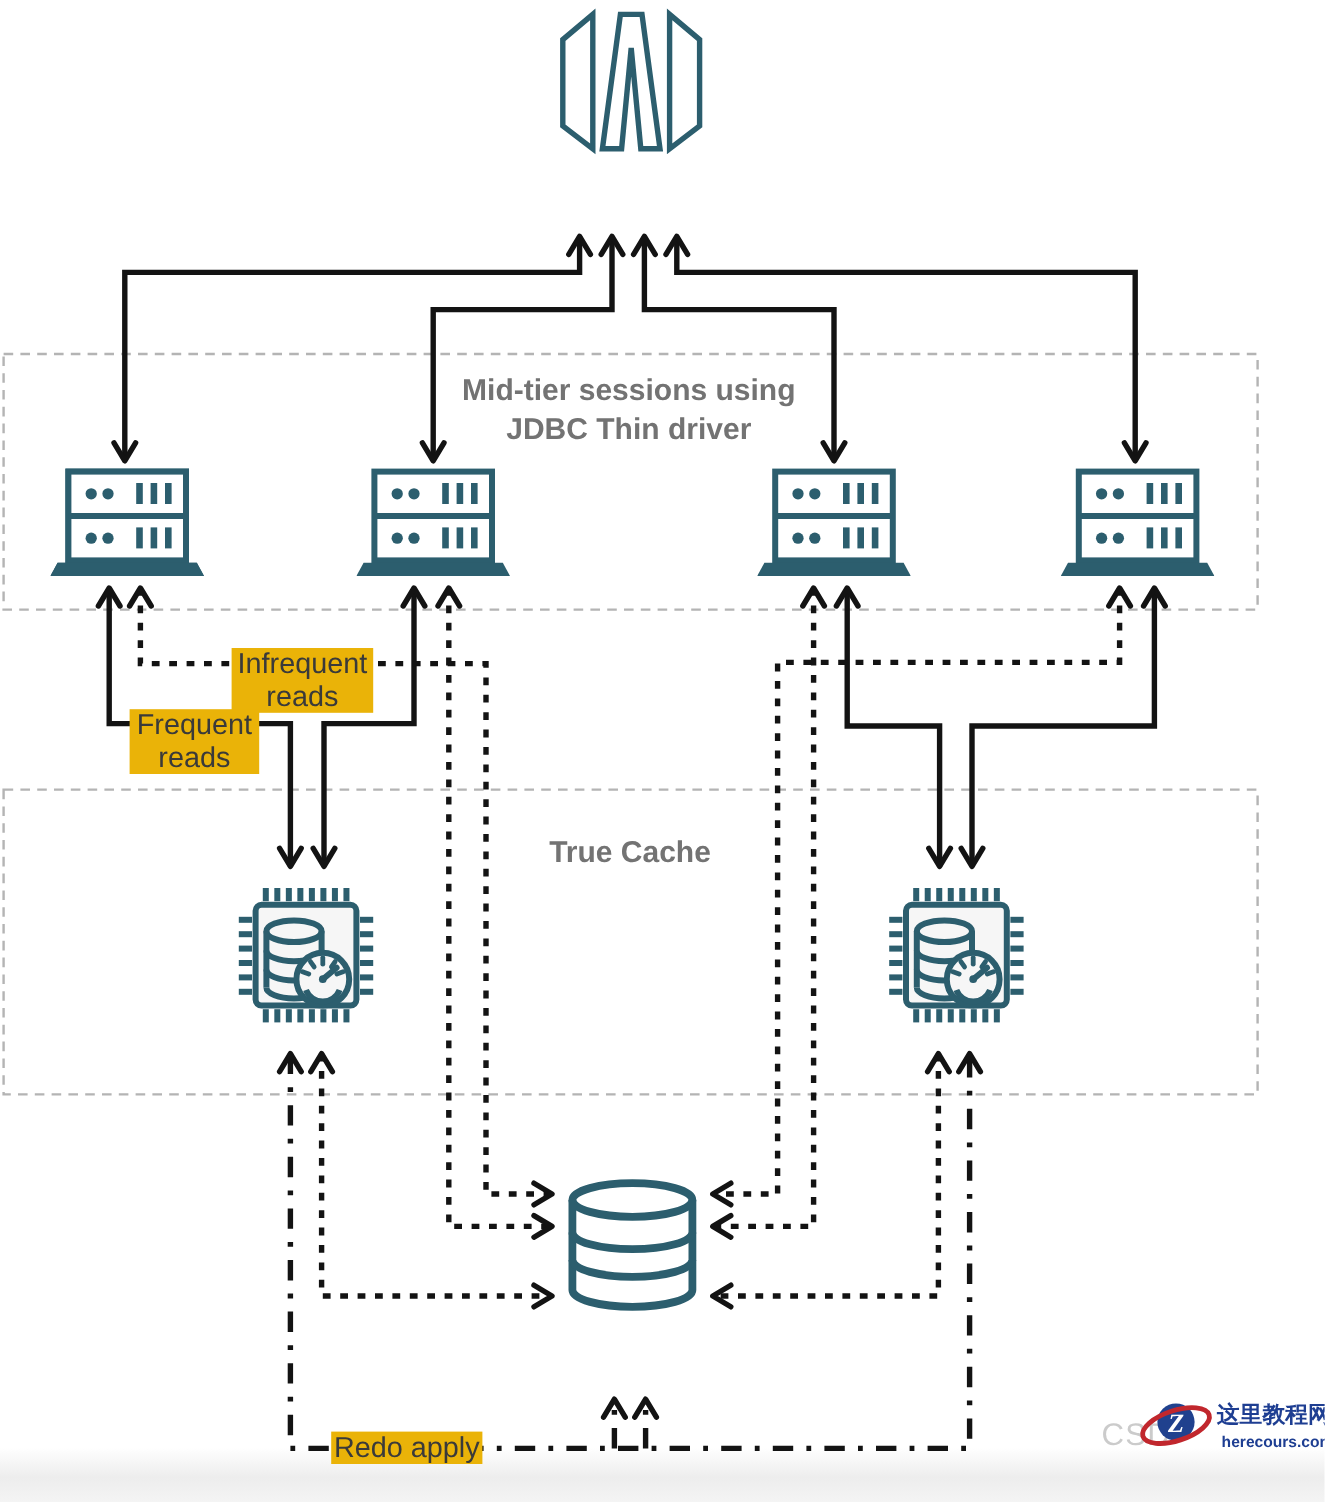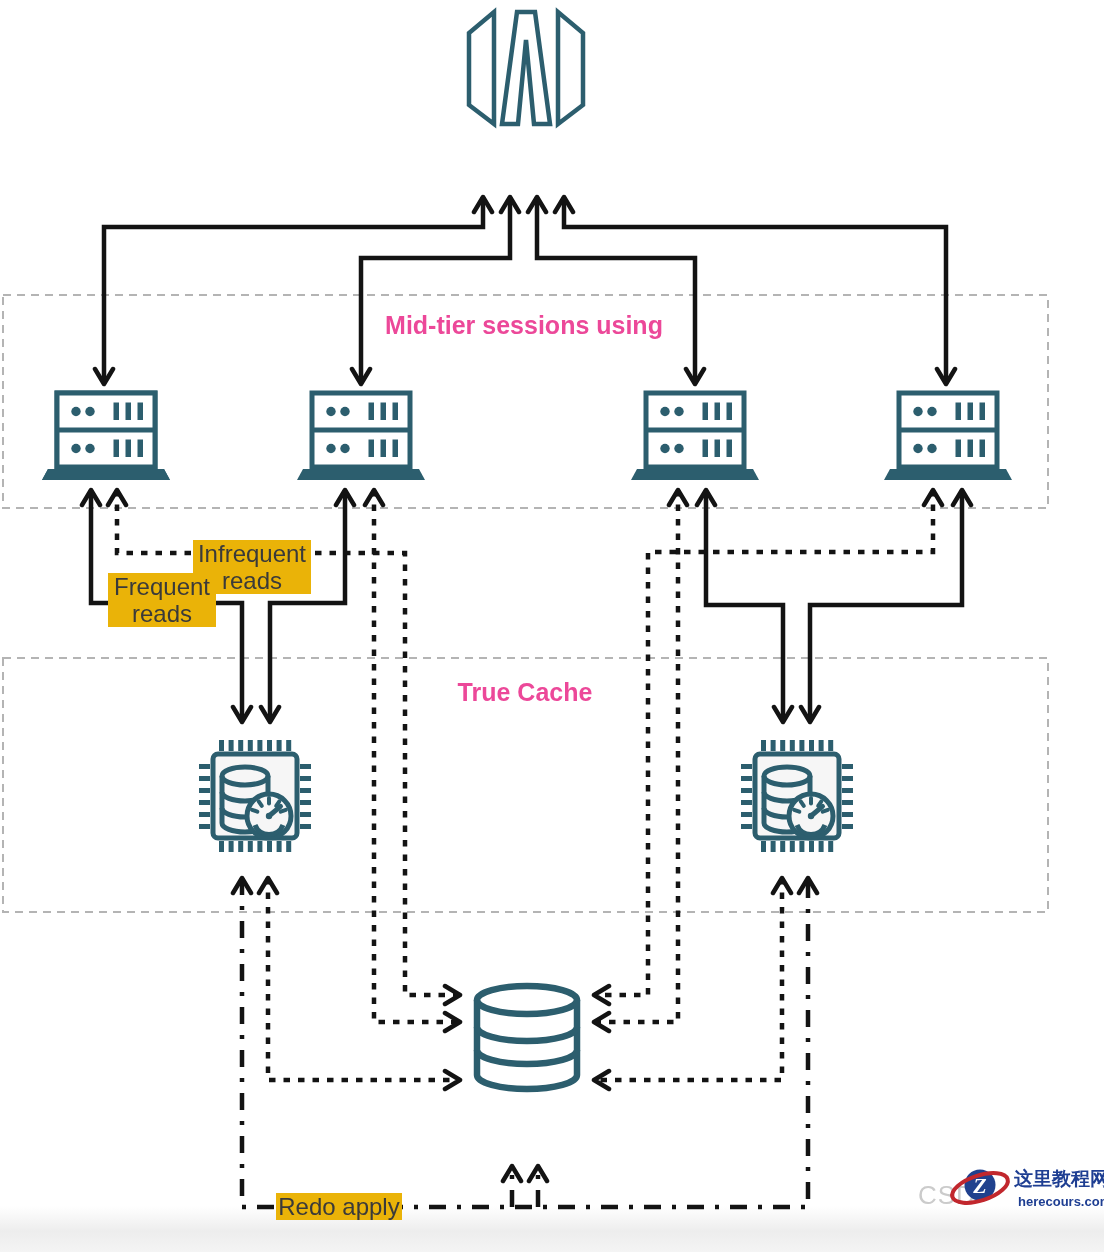--- a/index.html
+++ b/index.html
@@ -4,21 +4,21 @@
 <style>
   html,body{margin:0;padding:0;background:#ffffff;}
   #stage{
     position:relative;width:1104px;height:1252px;overflow:hidden;
     font-family:"Liberation Sans","DejaVu Sans",sans-serif;background:#ffffff;
   }
   .lbl{
     position:absolute;z-index:3;text-align:center;color:#3a3a3a;
     font-size:24px;line-height:27px;
   }
-  .lbl.bold{font-weight:bold;font-size:25px;line-height:33px;color:#ec4899;}
+  .lbl.bold{font-weight:bold;font-size:25px;line-height:33px;color:#737373;}
   .lbl.mask{background:#eab308;}
   #overlay{position:absolute;left:0;top:0;z-index:1;}
   .icon-svg{position:absolute;z-index:2;}
   #bottom-band{
     position:absolute;left:0;top:1206px;width:1104px;height:46px;z-index:0;
     background:linear-gradient(180deg,#ffffff 0%,#ededed 55%,#f4f4f4 100%);
   }
   #watermark{position:absolute;z-index:4;left:914px;top:1156px;width:190px;height:60px;text-align:right;}
   #csdn-text{position:absolute;left:4px;top:24px;font-size:26px;color:#cbcbcb;letter-spacing:1px;}
   #wm-logo{position:absolute;left:34px;top:2px;}
@@ -178,30 +178,31 @@
         <path d="M107,18 V93"></path>
       <path d="M7,45 a50 14 0 0 0 100 0"></path>
       <path d="M7,68 a50 14 0 0 0 100 0"></path>
       <path d="M7,93 a50 14 0 0 0 100 0"></path>
     </g>
   </svg>
 
 
   <div class="lbl bold" style="left:354px;top:309px;width:340px">
     <span>Mid-tier sessions using</span><br>
-  </div>
-
-  <div class="lbl bold" style="left:425px;top:676px;width:200px">True Cache</div>
+    <span>JDBC Thin driver</span>
+  </div>
+
+  <div class="lbl bold" style="left:425px;top:694px;width:200px">True Cache</div>
 
   <div class="lbl mask" style="left:193px;top:540px;width:118px">
     <span>Infrequent</span><br>
     <span>reads</span>
   </div>
 
-  <div class="lbl mask" style="left:108px;top:573px;width:108px">
+  <div class="lbl mask" style="left:108px;top:591px;width:108px">
     <span>Frequent</span><br>
     <span>reads</span>
   </div>
 
 
   <div class="lbl mask" style="left:276px;top:1193px;width:126px">Redo apply</div>
 
 
   <div id="watermark">
     <span id="csdn-text">CSD</span>

